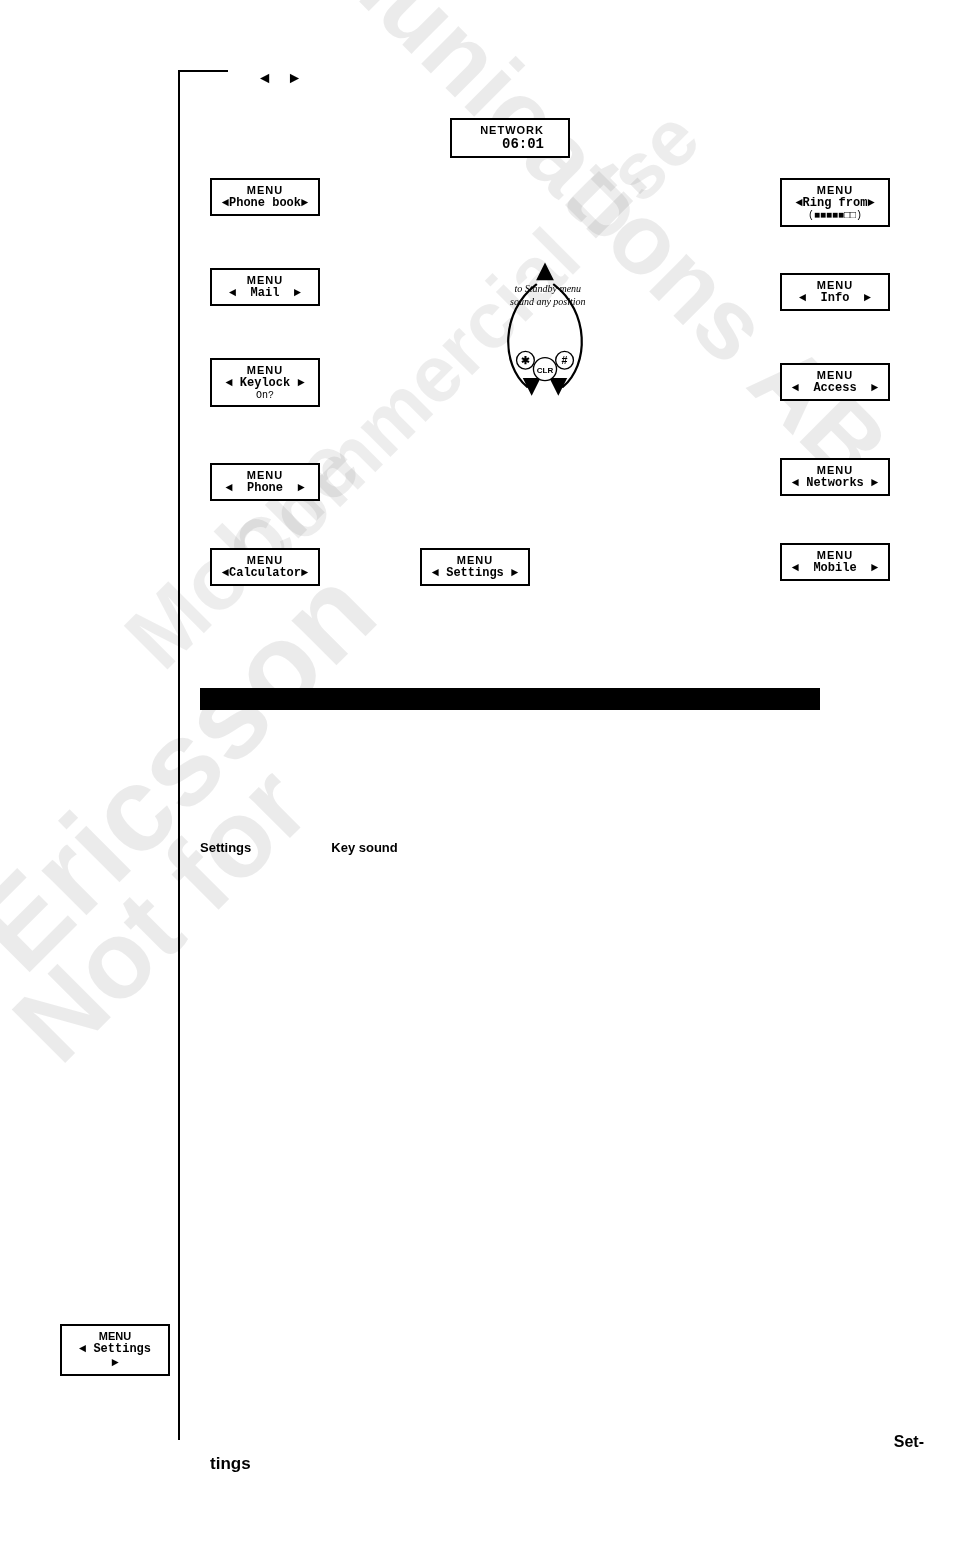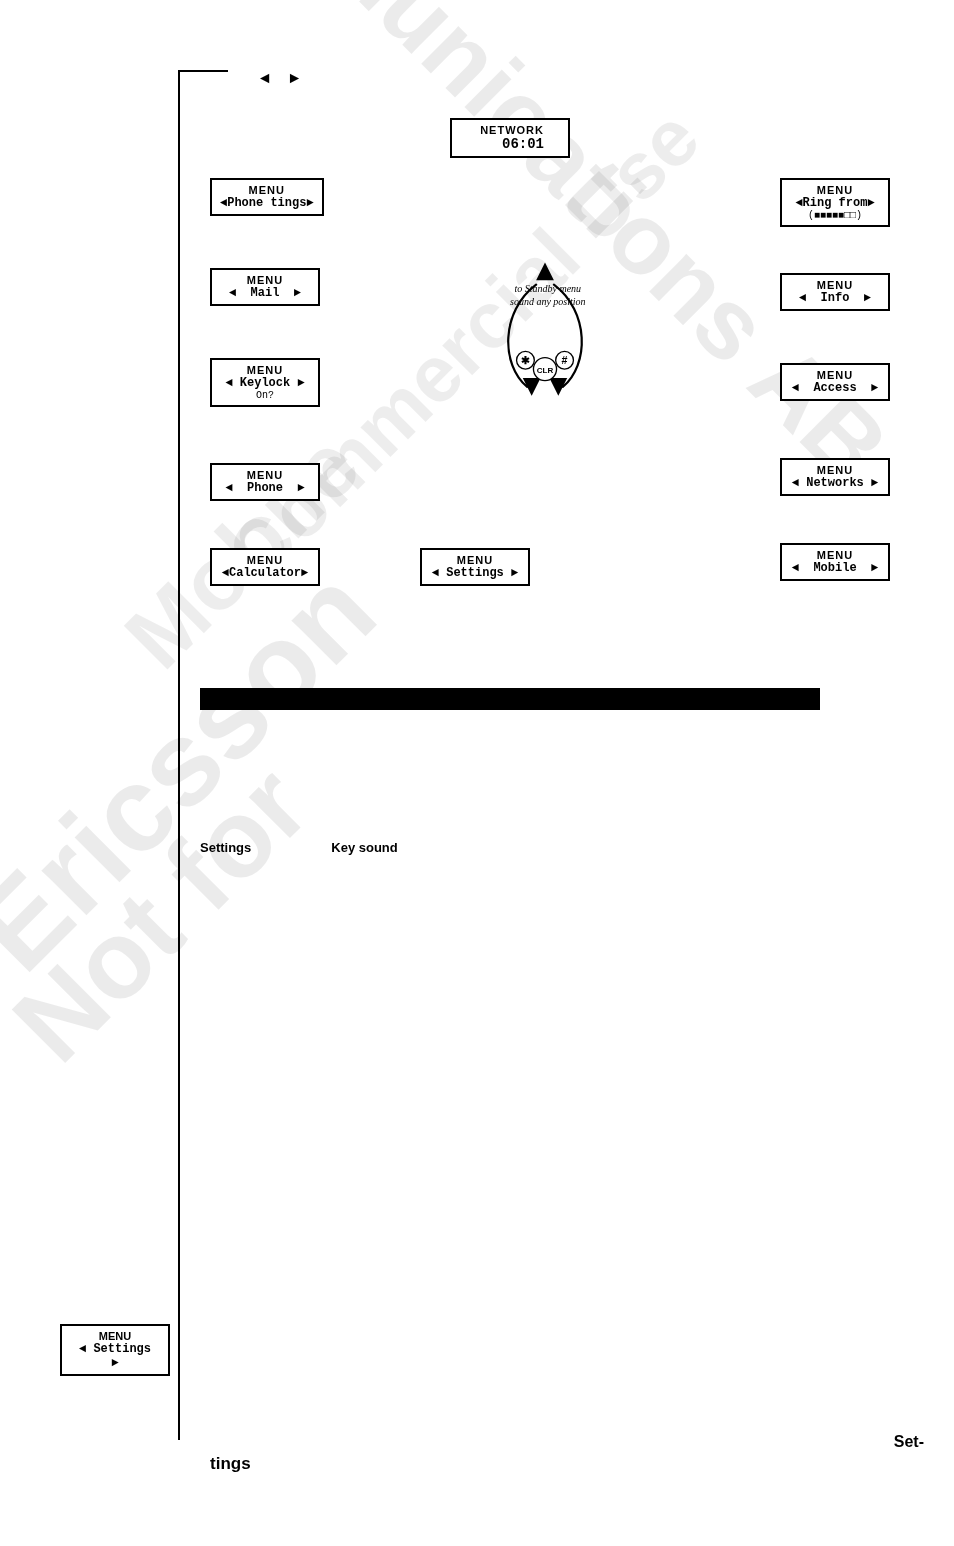--- a/index.html
+++ b/index.html
@@ -266,21 +266,21 @@
 
   <div class="menu-diagram">
 
     <div class="center-display">
       <div class="network-label">NETWORK</div>
       <div class="time-display">06:01</div>
     </div>
 
     <div class="menu-box" style="left:10px; top:60px;">
       <div class="menu-label">MENU</div>
-      <div class="menu-content">◄Phone tings►</div>
+      <div class="menu-content">◄Phone book►</div>
     </div>
 
     <div class="menu-box" style="left:10px; top:150px;">
       <div class="menu-label">MENU</div>
       <div class="menu-content">
         <span>◄</span>
         &nbsp;<span>Mail</span>&nbsp;
         <span>►</span>
       </div>
     </div>

